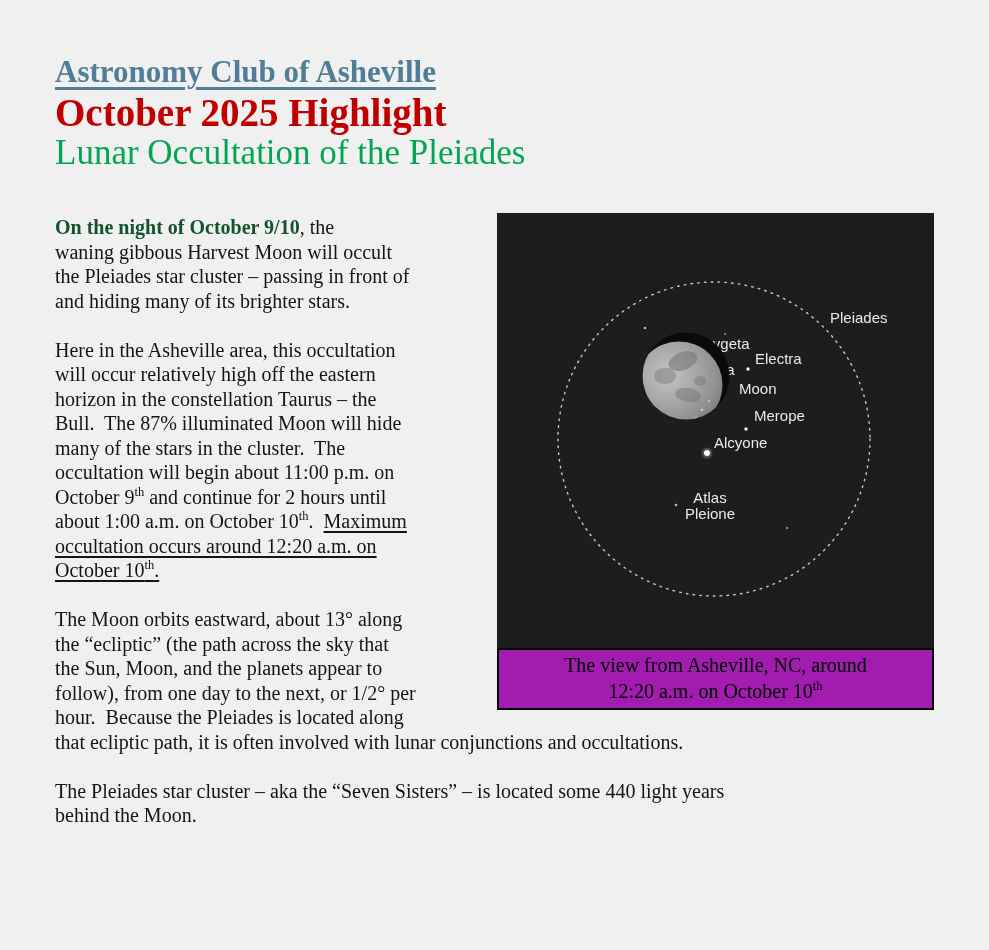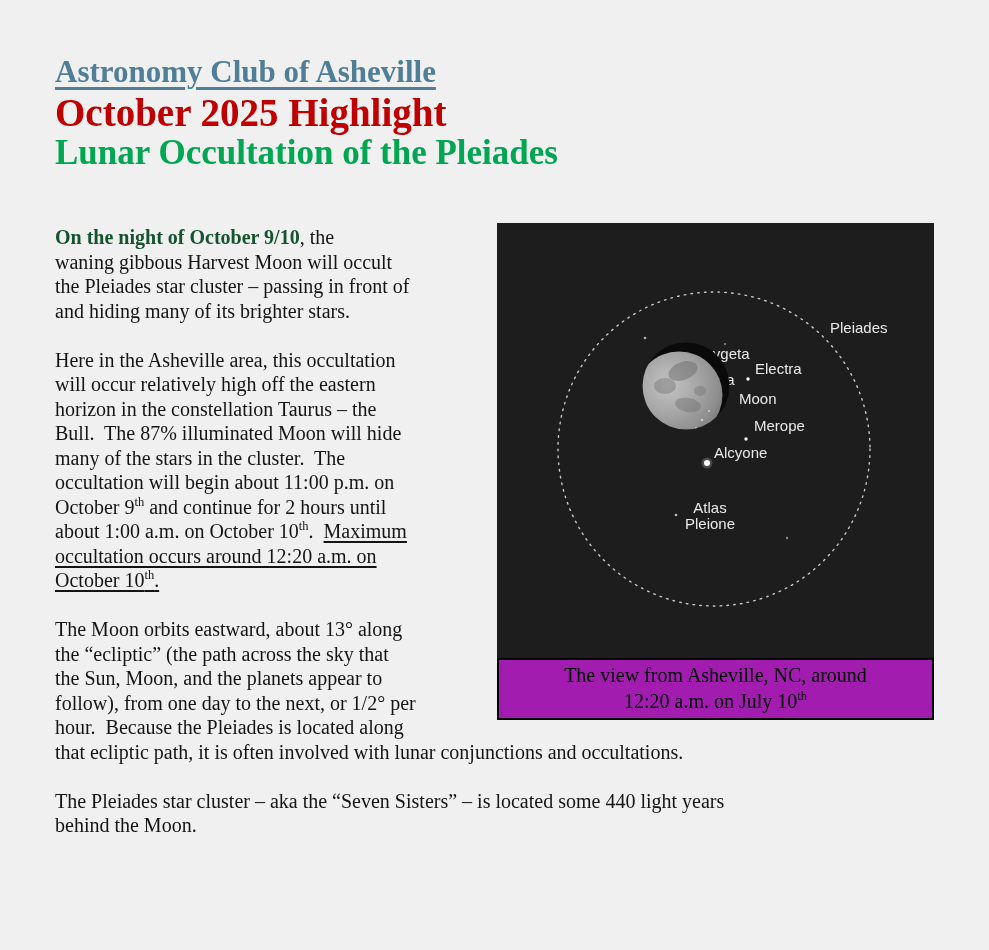--- a/index.html
+++ b/index.html
@@ -5,29 +5,29 @@
   html,body{margin:0;padding:0;}
   body{background:#e8e8e8;}
   .page{
     width:989px;height:950px;box-sizing:border-box;
     background:#f0f0f0;
     padding:52px 55px 0 55px;
     font-family:"Liberation Serif","DejaVu Serif",serif;
     font-size:20px;line-height:24.5px;color:#141414;
     overflow:hidden;
   }
-  .headings{margin:0 0 50px 0;}
+  .headings{margin:0 0 40px 0;}
   .h-club{
     font-size:31px;line-height:39px;font-weight:bold;color:#4f7e96;
     text-decoration:underline;text-decoration-thickness:2.5px;text-underline-offset:5px;
     display:inline-block;
   }
   .h-club-row{line-height:39px;}
   .h-highlight{font-size:39px;line-height:36px;font-weight:bold;color:#c00000;}
-  .h-title{font-size:35px;line-height:44px;font-weight:bold;color:#00a651;}
+  .h-title{font-size:35px;line-height:44px;font-weight:normal;color:#00a651;}
   .bodytext p{margin:0 0 24.5px 0;white-space:pre-wrap;}
   .lead{color:#14532d;font-weight:bold;}
   sup{font-size:12.5px;line-height:0;vertical-align:super;font-family:Liberation Serif, serif;}
   .u{text-decoration:underline;text-decoration-thickness:1.5px;text-underline-offset:2.5px;}
   .figure{float:right;width:437px;margin:-2px 0 14px 17px;}
   .chart{display:block;}
   .caption{
     border:2px solid #000;background:#a21caf;color:#000;
     text-align:center;padding:2px 0 4px 0;
     font-size:20px;line-height:26px;
@@ -99,21 +99,21 @@
         <text x="258" y="151">Electra</text>
         <text x="242" y="181">Moon</text>
         <text x="257" y="208">Merope</text>
         <text x="217" y="235">Alcyone</text>
         <text x="213" y="290" text-anchor="middle">Atlas</text>
         <text x="213" y="306" text-anchor="middle">Pleione</text>
       </svg>
 
       <div class="caption">
           <div>The view from Asheville, NC, around</div>
-          <div><span>12:20 a.m. on July 10</span><sup>th</sup></div>
+          <div><span>12:20 a.m. on October 10</span><sup>th</sup></div>
         </div>
     </div>
 
     <p><span class="lead">On the night of October 9/10</span><span>, the
 waning gibbous Harvest Moon will occult
 the Pleiades star cluster – passing in front of
 and hiding many of its brighter stars.</span></p>
 
     <p><span>Here in the Asheville area, this occultation
 will occur relatively high off the eastern

